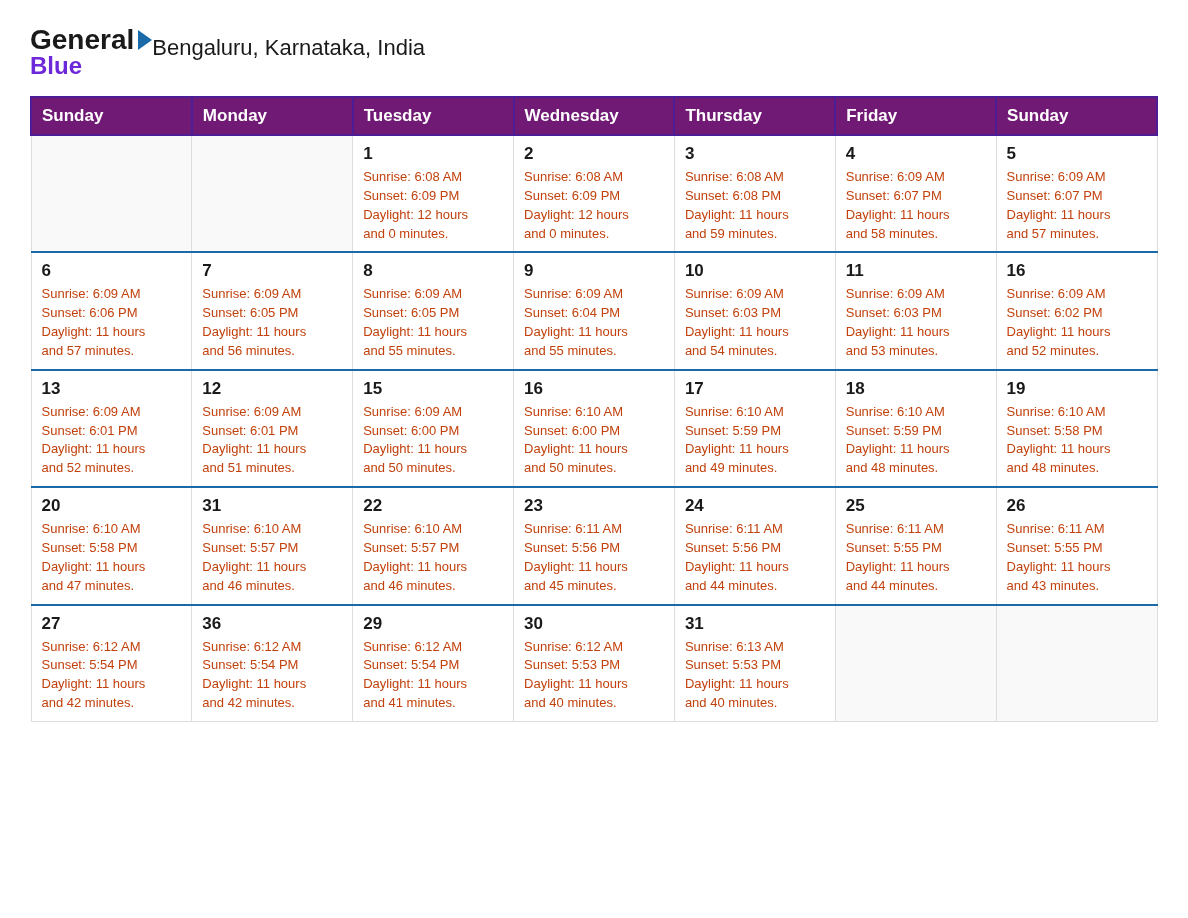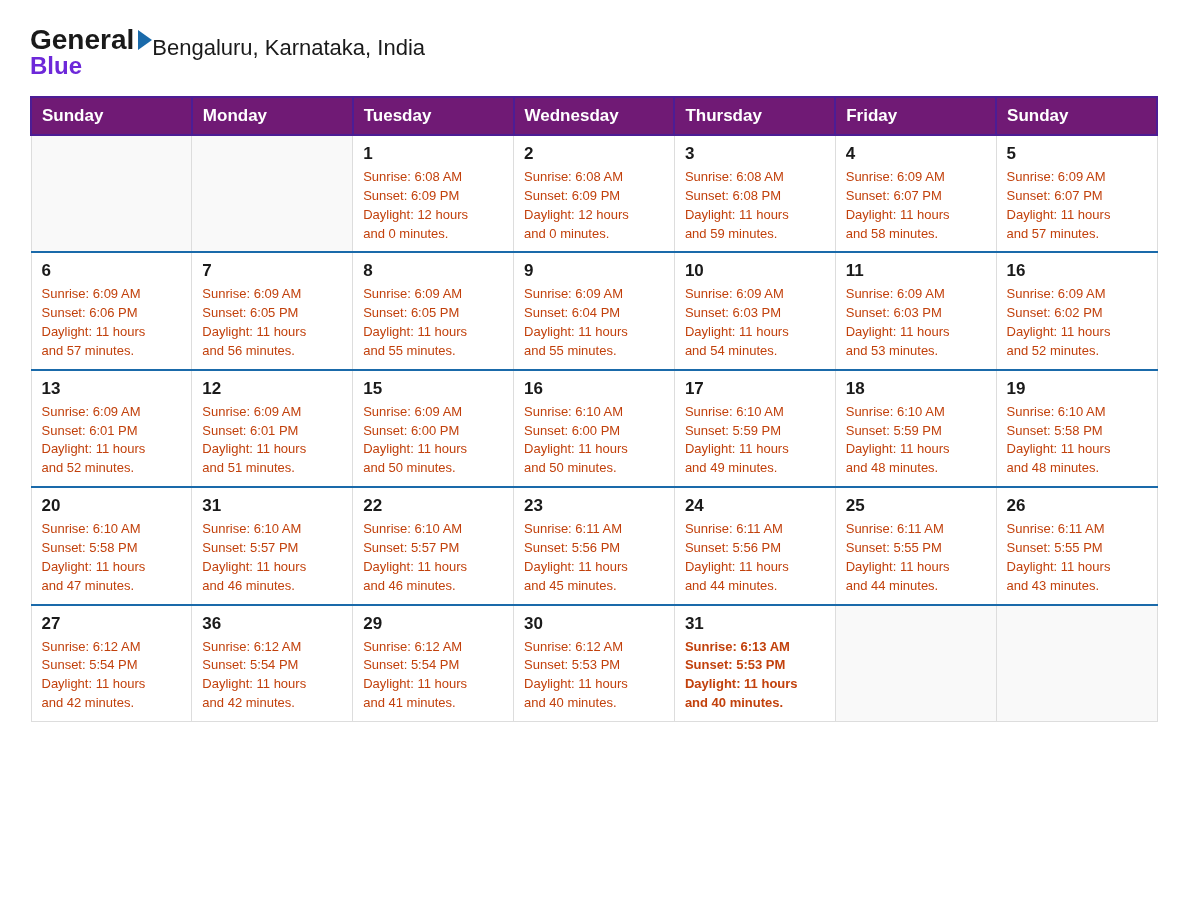--- a/index.html
+++ b/index.html
@@ -341,21 +341,21 @@
         </td>
         <td>
           <div class="day-number">30</div>
           <div class="day-info" style="white-space: pre-line;">Sunrise: 6:12 AM
 Sunset: 5:53 PM
 Daylight: 11 hours
 and 40 minutes.</div>
         </td>
         <td>
           <div class="day-number">31</div>
-          <div class="day-info" style="white-space: pre-line; font-weight: bold;">Sunrise: 6:13 AM
+          <div class="day-info" style="white-space: pre-line;">Sunrise: 6:13 AM
 Sunset: 5:53 PM
 Daylight: 11 hours
 and 40 minutes.</div>
         </td>
         <td class="empty-cell"></td>
         <td class="empty-cell"></td>
       </tr>
     </tbody>
 </table>
 

